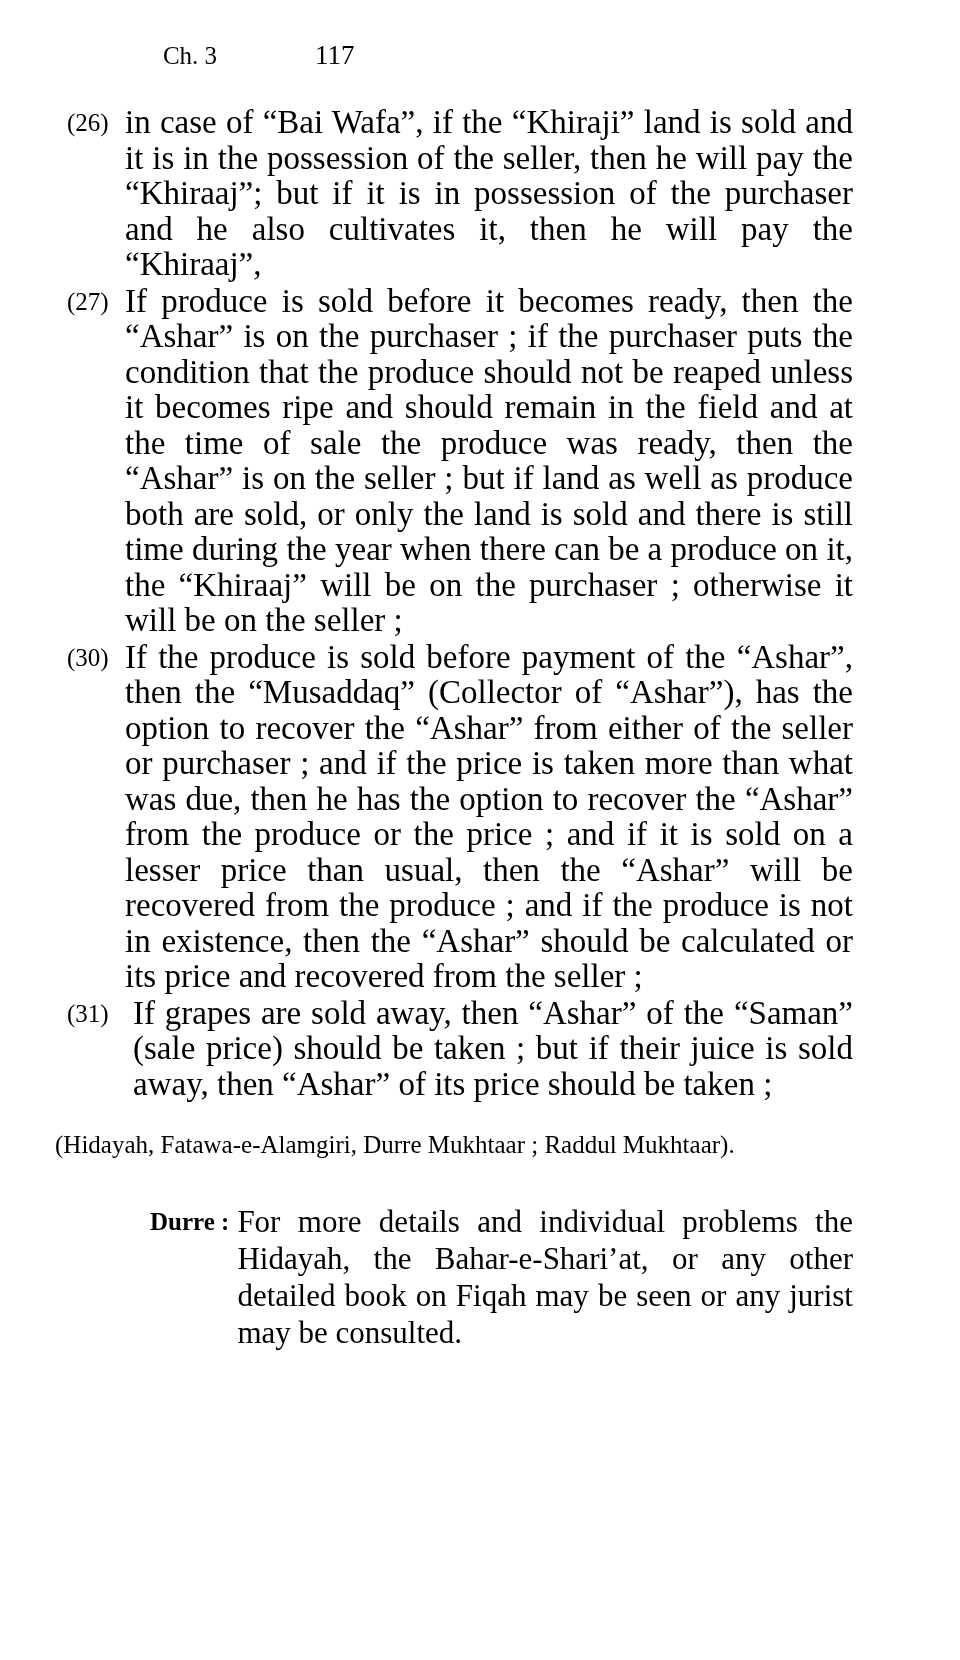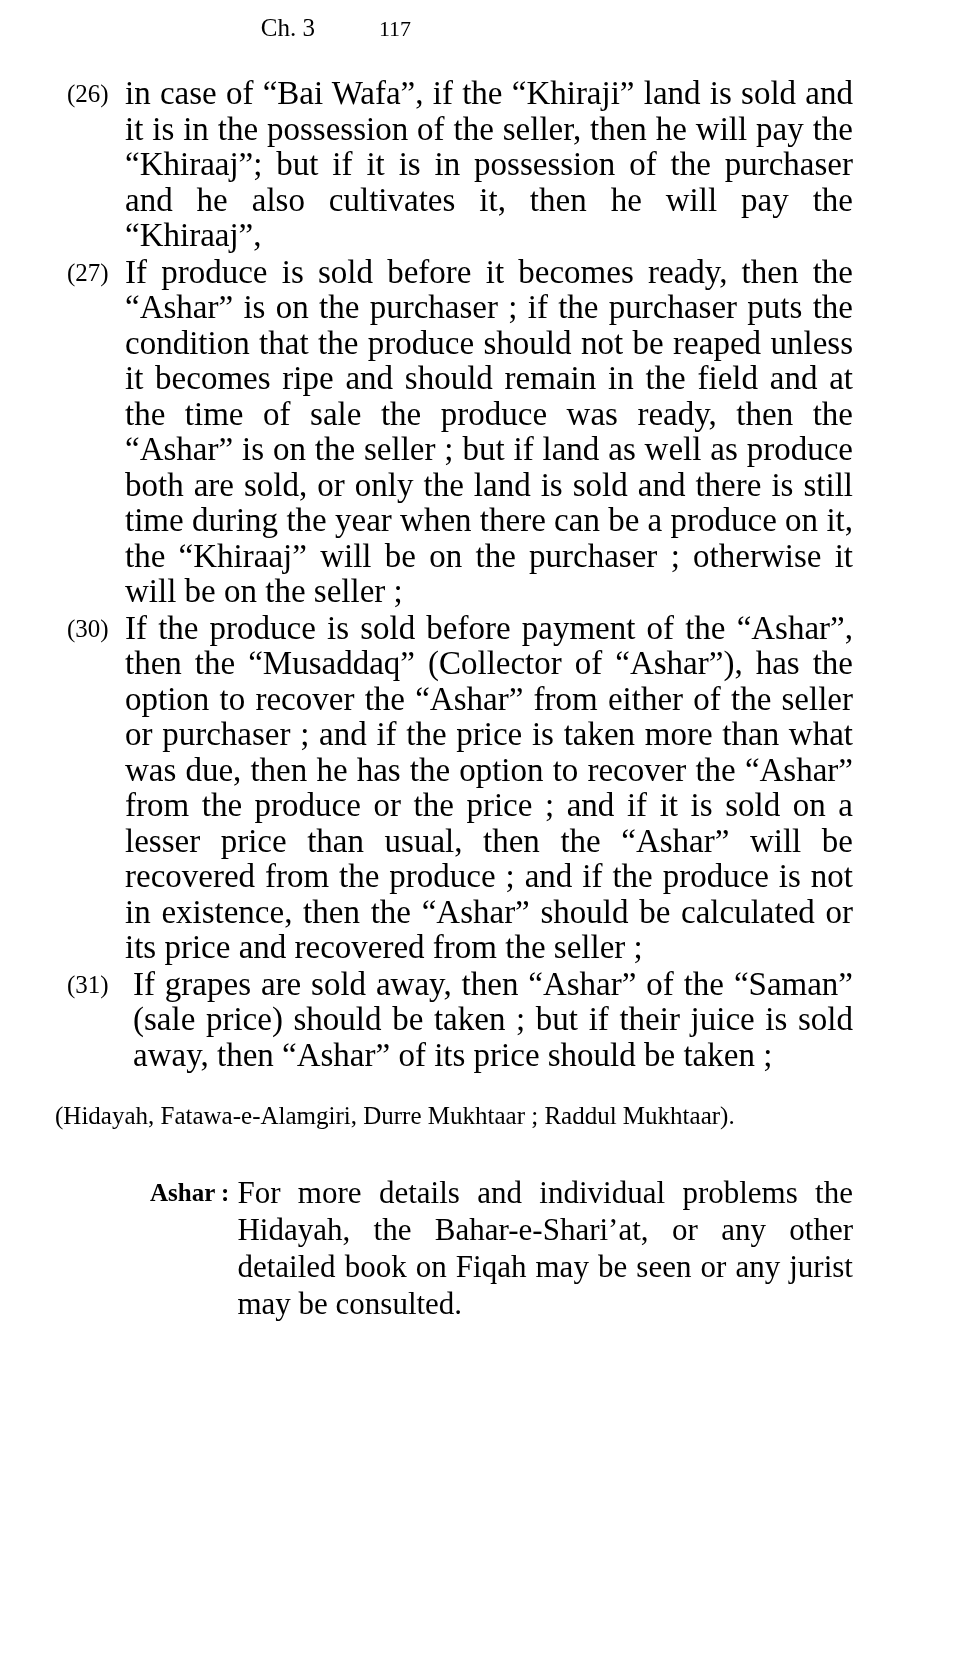--- a/index.html
+++ b/index.html
@@ -24,32 +24,33 @@
   
   .header {
     display: flex;
     align-items: baseline;
     font-size: 25px;
     margin-bottom: 34px;
     padding-left: 10px;
   }
   .header .chapter {
     width: 250px;
-    text-align: right;
+    text-align: center;
     white-space: nowrap;
+    margin-top: 28px;
   }
   .header .title {
     flex: 1;
     text-align: center;
     white-space: nowrap;
   }
   .header .pageno {
     width: 160px;
-    text-align: center;
-    font-size: 22px;
+    text-align: left;
+    font-size: 27px;
     padding-right: 30px;
   }
   
   .clauses {
     margin: 12px;
     padding: 0;
   }
   .clause {
     position: relative;
     display: flex;
@@ -140,17 +141,17 @@
     <div class="clause">
       <span class="num">(31)</span>
       <span class="body">If grapes are sold away, then “Ashar” of the “Saman” (sale price) should be taken ; but if their juice is sold away, then “Ashar” of its price should be taken  ;</span>
     </div>
 
   </div>
 
   <div class="references">(Hidayah, Fatawa-e-Alamgiri, Durre Mukhtaar ; Raddul Mukhtaar).</div>
 
   <div class="note">
-    <span class="note-label">Ashar :</span>
+    <span class="note-label">Durre :</span>
     <span class="note-body">For more details and individual problems the Hidayah, the Bahar-e-Shari’at, or any other detailed book on Fiqah may be seen or any jurist may be consulted.</span>
   </div>
 
 </div>
 
 </body></html>

